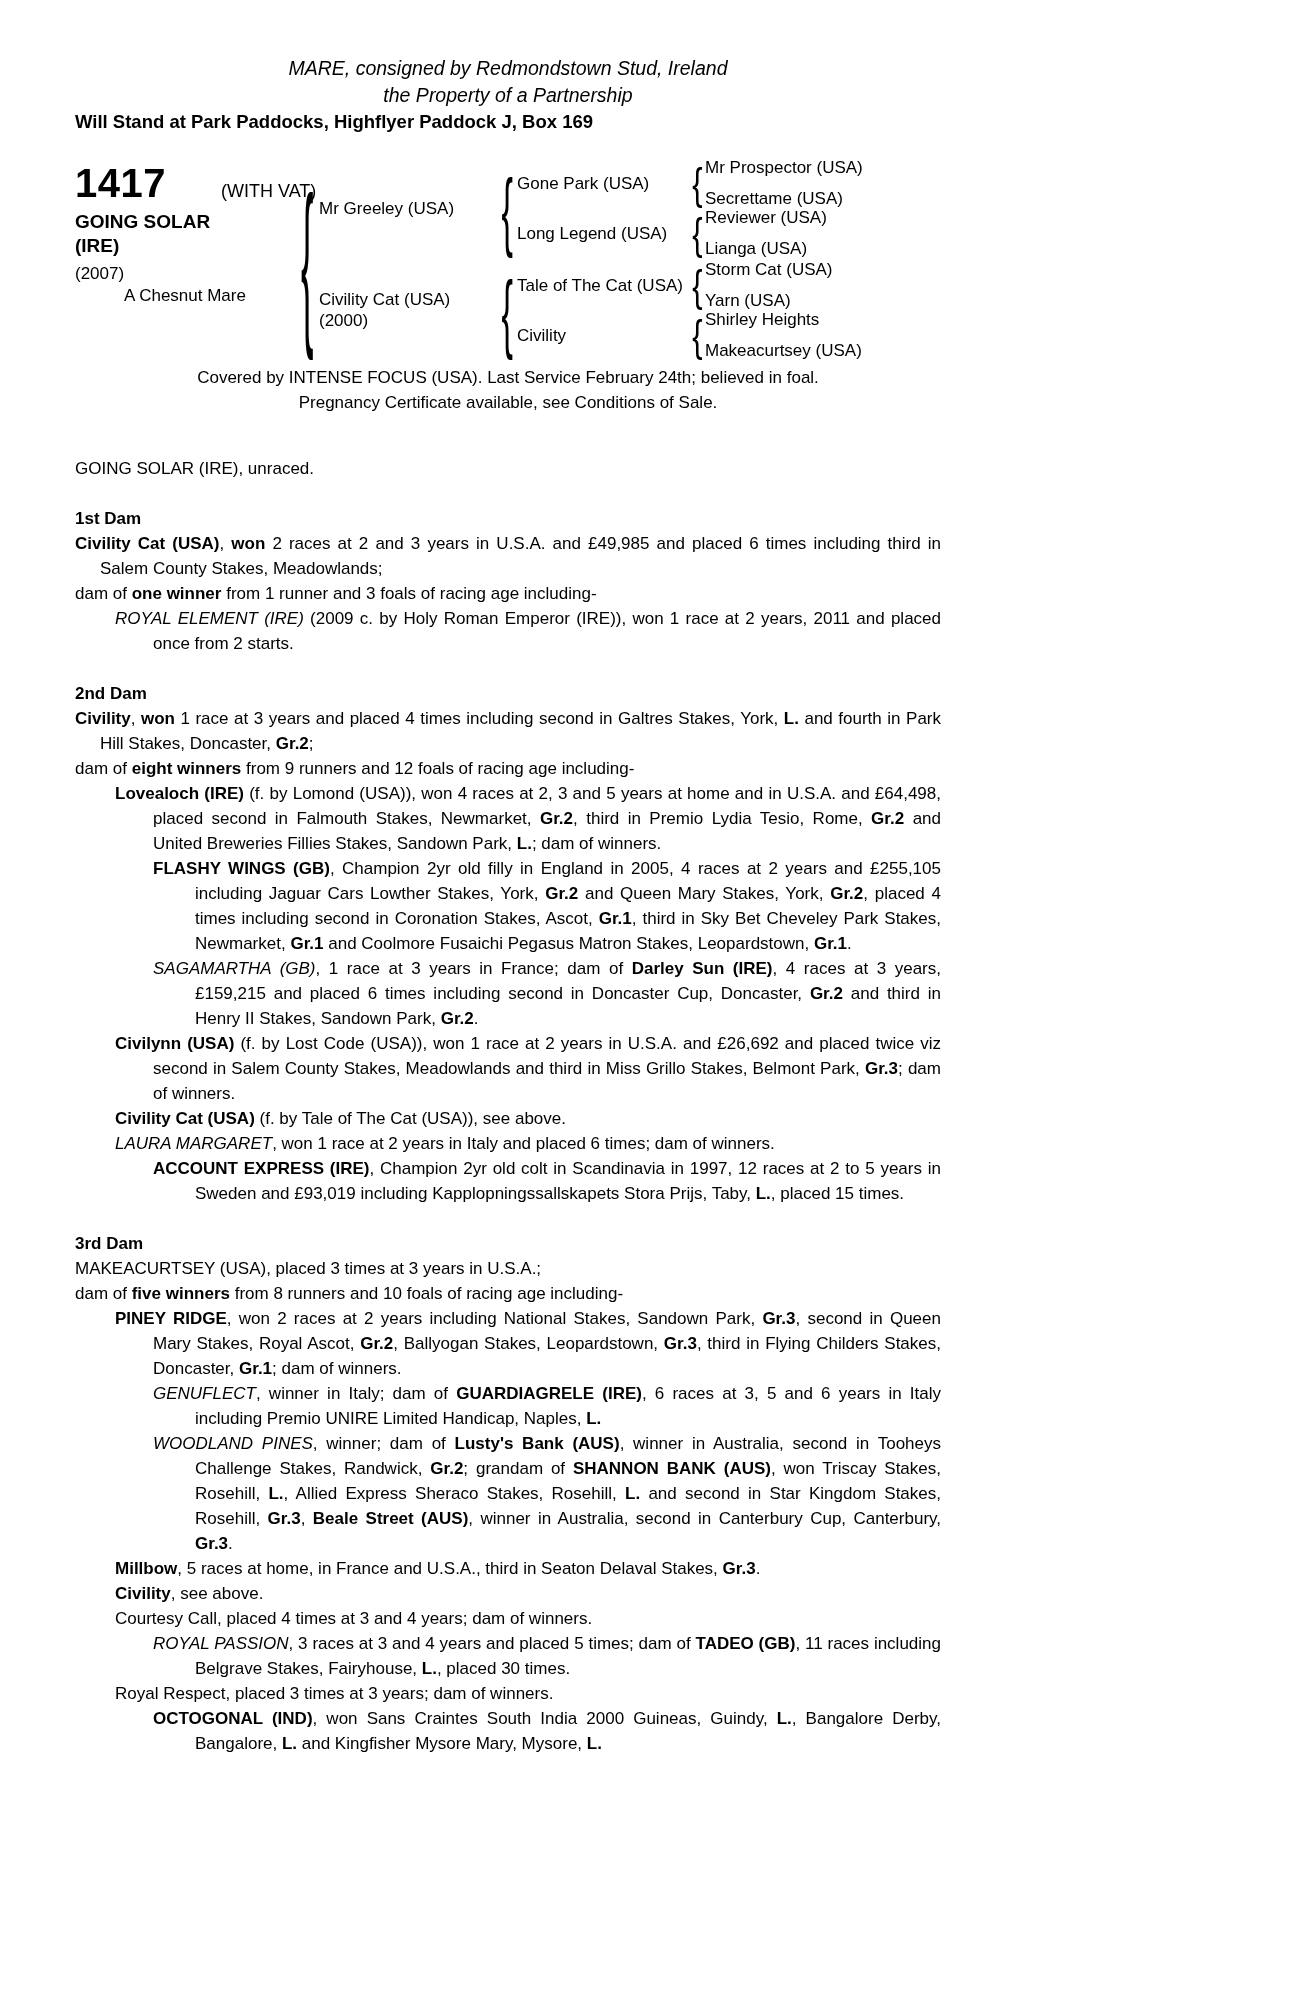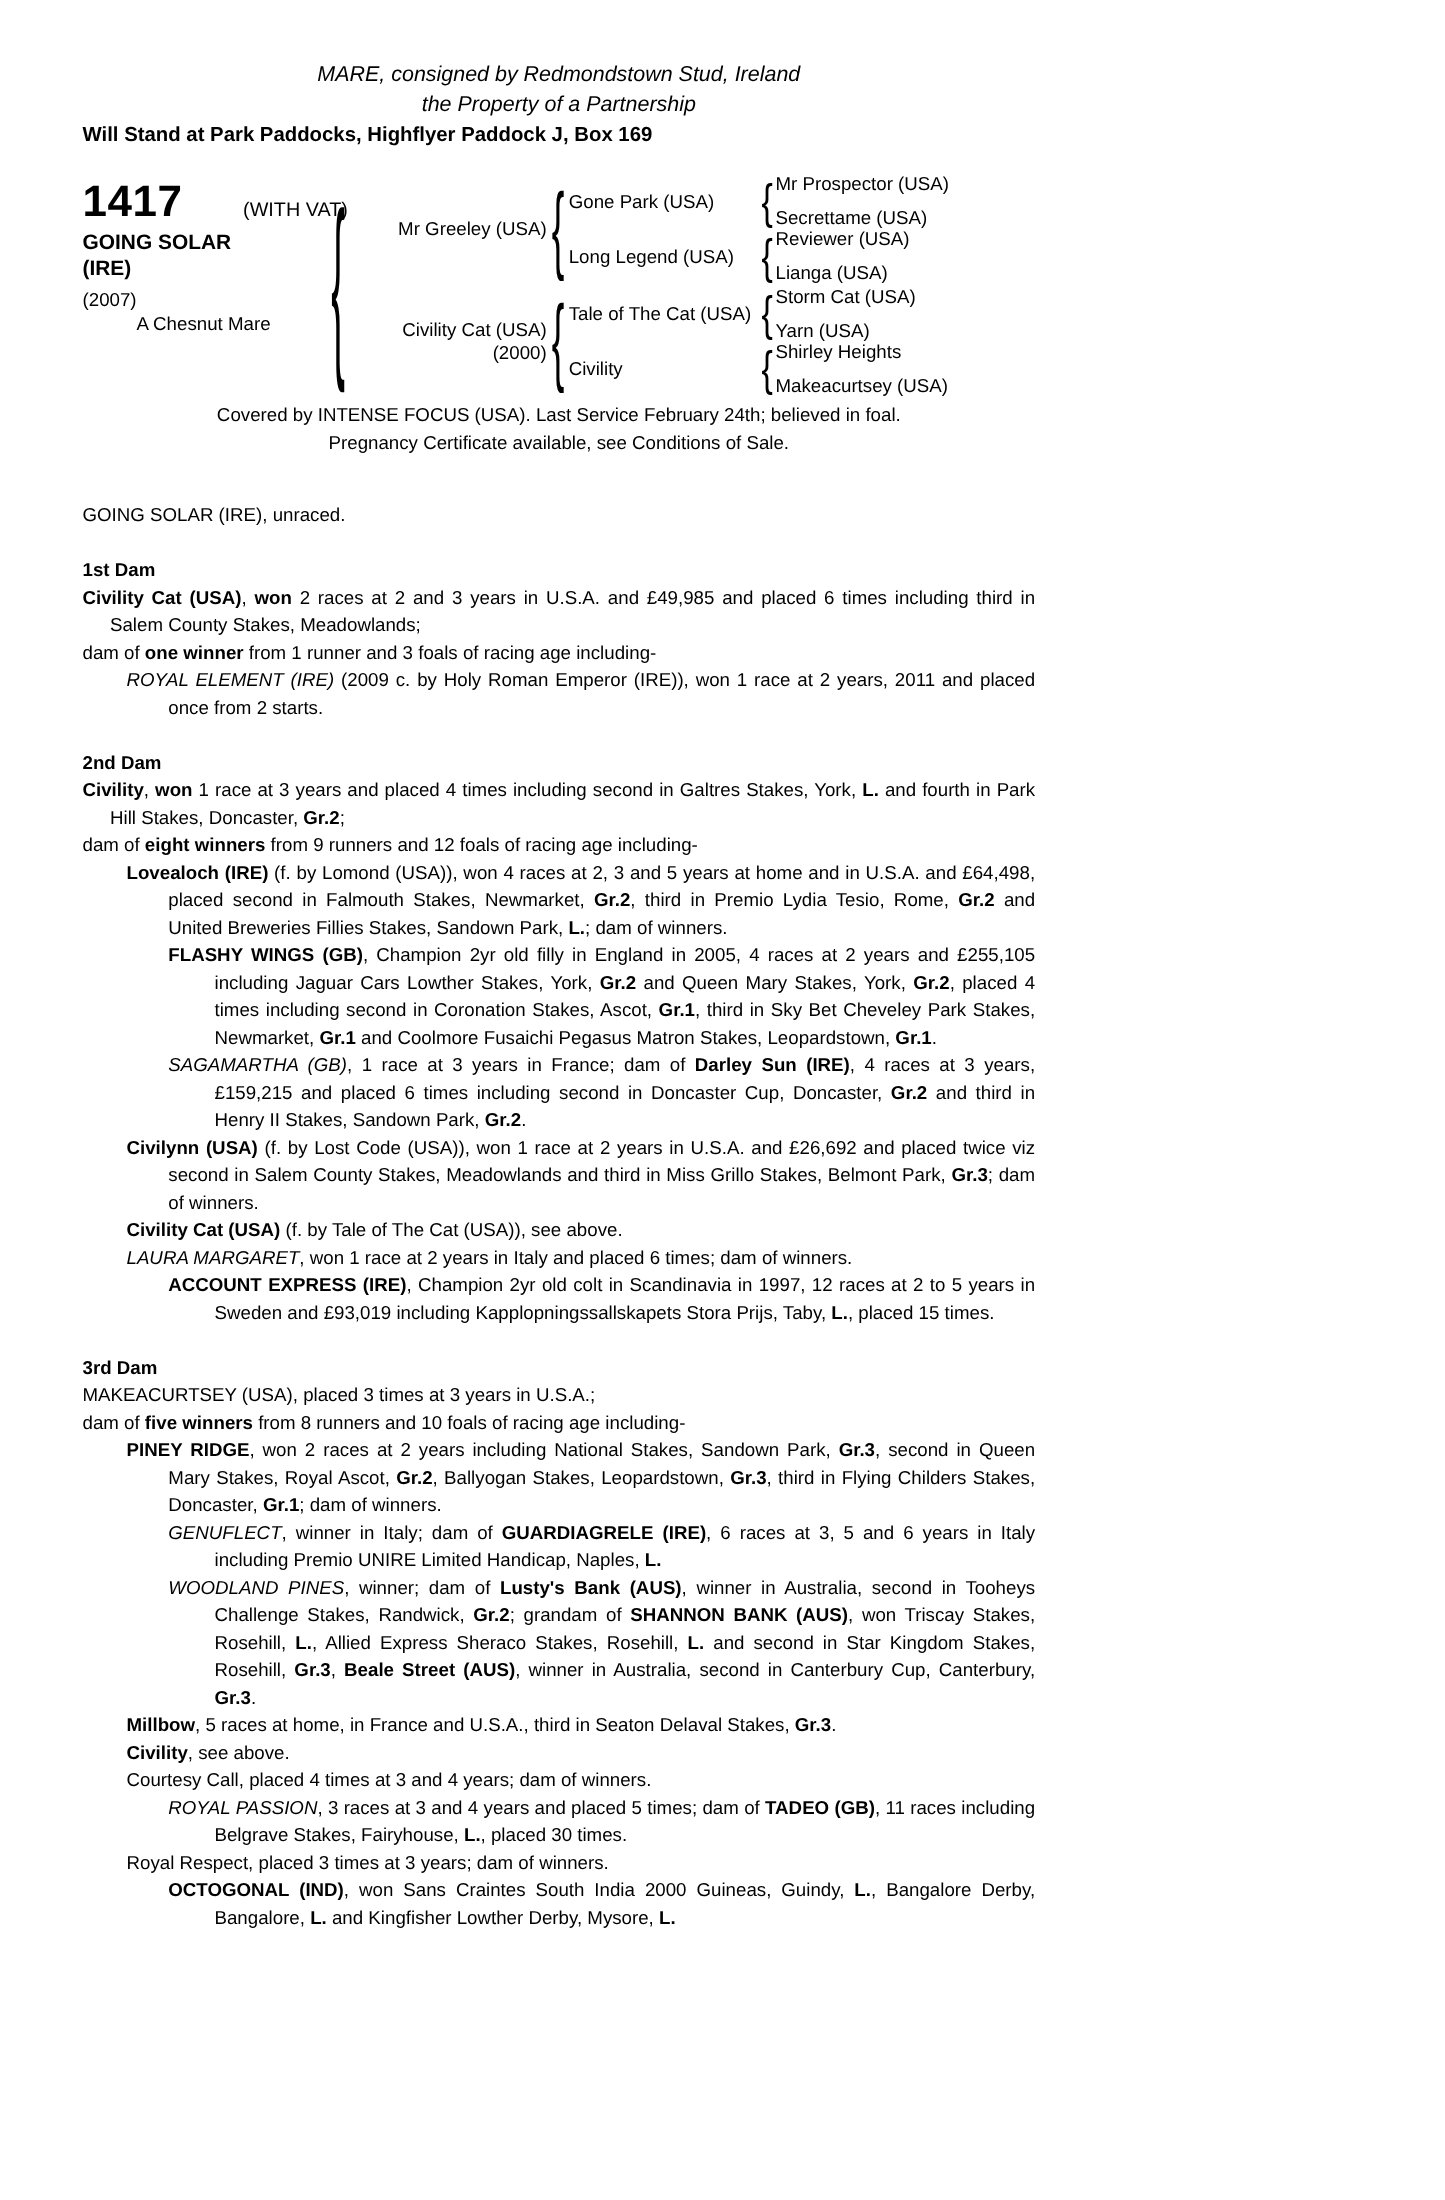--- a/index.html
+++ b/index.html
@@ -17,21 +17,21 @@
   .lot-number-row { display:flex; align-items:baseline; gap:7px; white-space:nowrap; }
   .lot-number { font-size:40px; font-weight:bold; letter-spacing:0.5px; line-height:40px; }
   .lot-vat { font-size:18px;margin-left:48px; }
   .lot-name { font-weight:bold; font-size:19px; line-height:24px; margin-top:6px; width:165px; }
   .lot-year { margin-top:5px; line-height:22px; }
   .lot-sex { line-height:22px;text-align:center; }
 
   .tree { display:flex; align-items:center; }
   .gen1-stack { display:flex; flex-direction:column; gap:12px; }
   .gen1-unit { display:flex; align-items:center; }
-  .gen1-name { width:178px; flex:none; line-height:21px;text-align:right; }
+  .gen1-name { width:178px; flex:none; line-height:21px; }
   .gen2-stack { display:flex; flex-direction:column; gap:10px; }
   .gen2-unit { display:flex; align-items:center; }
   .gen2-name { width:172px; flex:none; line-height:21px; }
   .gen3-pair { display:flex; flex-direction:column; justify-content:center; gap:11px; height:40px; }
   .gen3-name { line-height:20px; white-space:nowrap; }
 
   .brace { flex:none; display:flex; align-items:center; justify-content:center; overflow:visible; }
   .brace span { display:block; font-weight:normal; }
   .brace-g2 { width:16px; }
   .brace-g2 span { font-size:44px; transform:scale(0.7,1); }
@@ -172,17 +172,17 @@
         <p class="para p0"><span>MAKEACURTSEY (USA), placed 3 times at 3 years in U.S.A.;</span></p>
         <p class="para p0"><span>dam of </span><span class="st-b">five winners</span><span> from 8 runners and 10 foals of racing age including-</span></p>
         <p class="para p1"><span class="st-b">PINEY RIDGE</span><span>, won 2 races at 2 years including National Stakes, Sandown Park, </span><span class="st-b">Gr.3</span><span>, second in Queen Mary Stakes, Royal Ascot, </span><span class="st-b">Gr.2</span><span>, Ballyogan Stakes, Leopardstown, </span><span class="st-b">Gr.3</span><span>, third in Flying Childers Stakes, Doncaster, </span><span class="st-b">Gr.1</span><span>; dam of winners.</span></p>
         <p class="para p2"><span class="st-i">GENUFLECT</span><span>, winner in Italy; dam of </span><span class="st-b">GUARDIAGRELE (IRE)</span><span>, 6 races at 3, 5 and 6 years in Italy including Premio UNIRE Limited Handicap, Naples, </span><span class="st-b">L.</span></p>
         <p class="para p2"><span class="st-i">WOODLAND PINES</span><span>, winner; dam of </span><span class="st-b">Lusty's Bank (AUS)</span><span>, winner in Australia, second in Tooheys Challenge Stakes, Randwick, </span><span class="st-b">Gr.2</span><span>; grandam of </span><span class="st-b">SHANNON BANK (AUS)</span><span>, won Triscay Stakes, Rosehill, </span><span class="st-b">L.</span><span>, Allied Express Sheraco Stakes, Rosehill, </span><span class="st-b">L.</span><span> and second in Star Kingdom Stakes, Rosehill, </span><span class="st-b">Gr.3</span><span>, </span><span class="st-b">Beale Street (AUS)</span><span>, winner in Australia, second in Canterbury Cup, Canterbury, </span><span class="st-b">Gr.3</span><span>.</span></p>
         <p class="para p1"><span class="st-b">Millbow</span><span>, 5 races at home, in France and U.S.A., third in Seaton Delaval Stakes, </span><span class="st-b">Gr.3</span><span>.</span></p>
         <p class="para p1"><span class="st-b">Civility</span><span>, see above.</span></p>
         <p class="para p1"><span>Courtesy Call, placed 4 times at 3 and 4 years; dam of winners.</span></p>
         <p class="para p2"><span class="st-i">ROYAL PASSION</span><span>, 3 races at 3 and 4 years and placed 5 times; dam of </span><span class="st-b">TADEO (GB)</span><span>, 11 races including Belgrave Stakes, Fairyhouse, </span><span class="st-b">L.</span><span>, placed 30 times.</span></p>
         <p class="para p1"><span>Royal Respect, placed 3 times at 3 years; dam of winners.</span></p>
-        <p class="para p2"><span class="st-b">OCTOGONAL (IND)</span><span>, won Sans Craintes South India 2000 Guineas, Guindy, </span><span class="st-b">L.</span><span>, Bangalore Derby, Bangalore, </span><span class="st-b">L.</span><span> and Kingfisher Lowther Derby, Mysore, </span><span class="st-b">L.</span></p>
+        <p class="para p2"><span class="st-b">OCTOGONAL (IND)</span><span>, won Sans Craintes South India 2000 Guineas, Guindy, </span><span class="st-b">L.</span><span>, Bangalore Derby, Bangalore, </span><span class="st-b">L.</span><span> and Kingfisher Mysore Mary, Mysore, </span><span class="st-b">L.</span></p>
       </div>
 
   </div>
 </div>
 
 </body></html>

